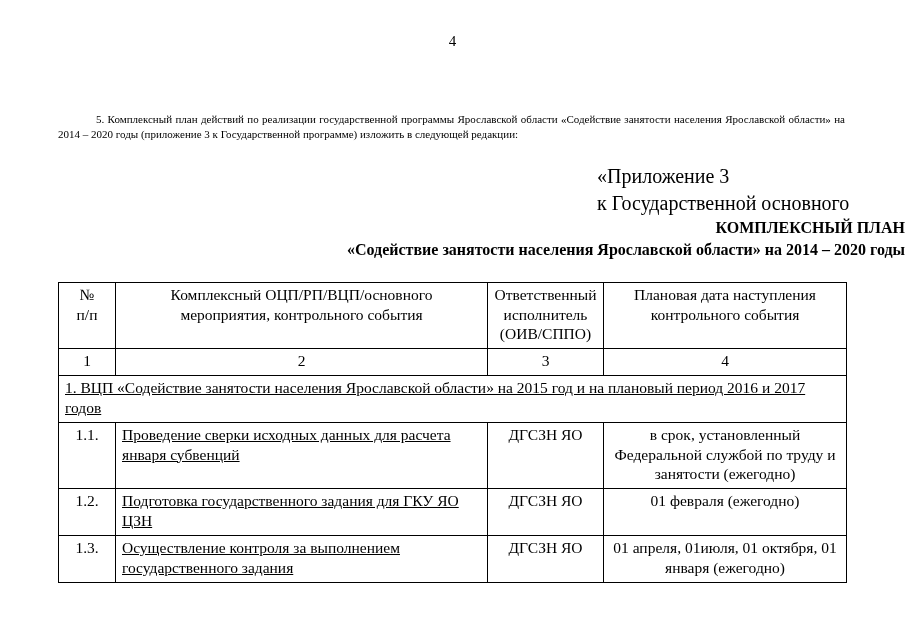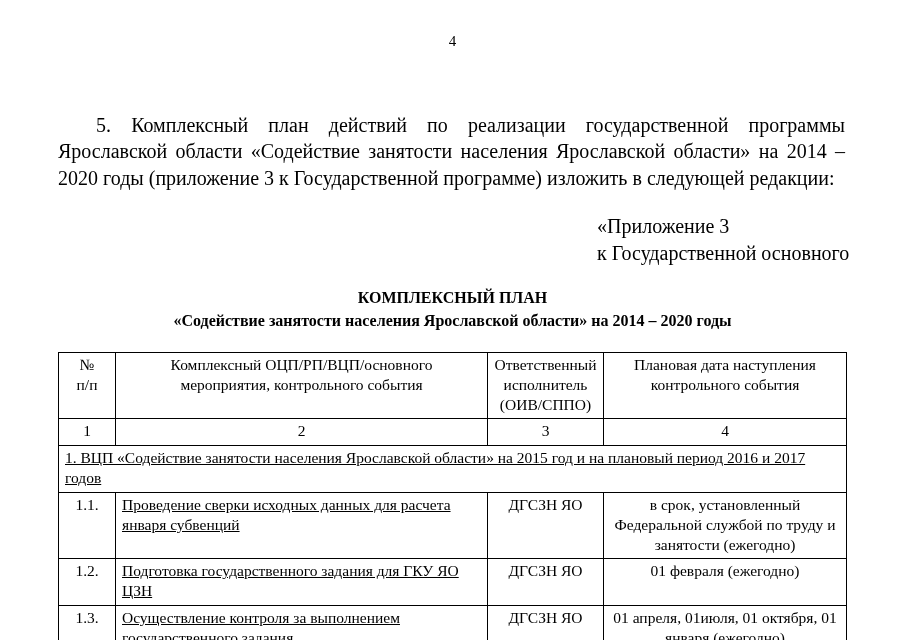--- a/index.html
+++ b/index.html
@@ -15,36 +15,35 @@
     background: #fff;
     box-sizing: border-box;
   }
   .page-number {
     text-align: center;
     padding-top: 33px;
     font-size: 15px;
   }
   .intro {
     margin: 62px 60px 0 58px;
-    font-size: 20px;
+    font-size: 11px;
     line-height: 1.32;
     text-align: justify;
   }
   .intro-para { text-indent: 38px; }
   .annex {
     margin-left: 597px;
     margin-top: 22px;
     font-size: 20px;
     line-height: 1.35;
   }
   .doc-title {
-    text-align: center;
+    text-align: right;
     font-weight: bold;
     font-size: 16px;
-    margin-top: 20px;
     line-height: 1.4;
   }
   table.plan {
     border-collapse: collapse;
     margin: 20px 0 0 58px;
     width: 788px;
     table-layout: fixed;
     font-size: 15.5px;
   }
   table.plan col.c1 { width: 57px; }

